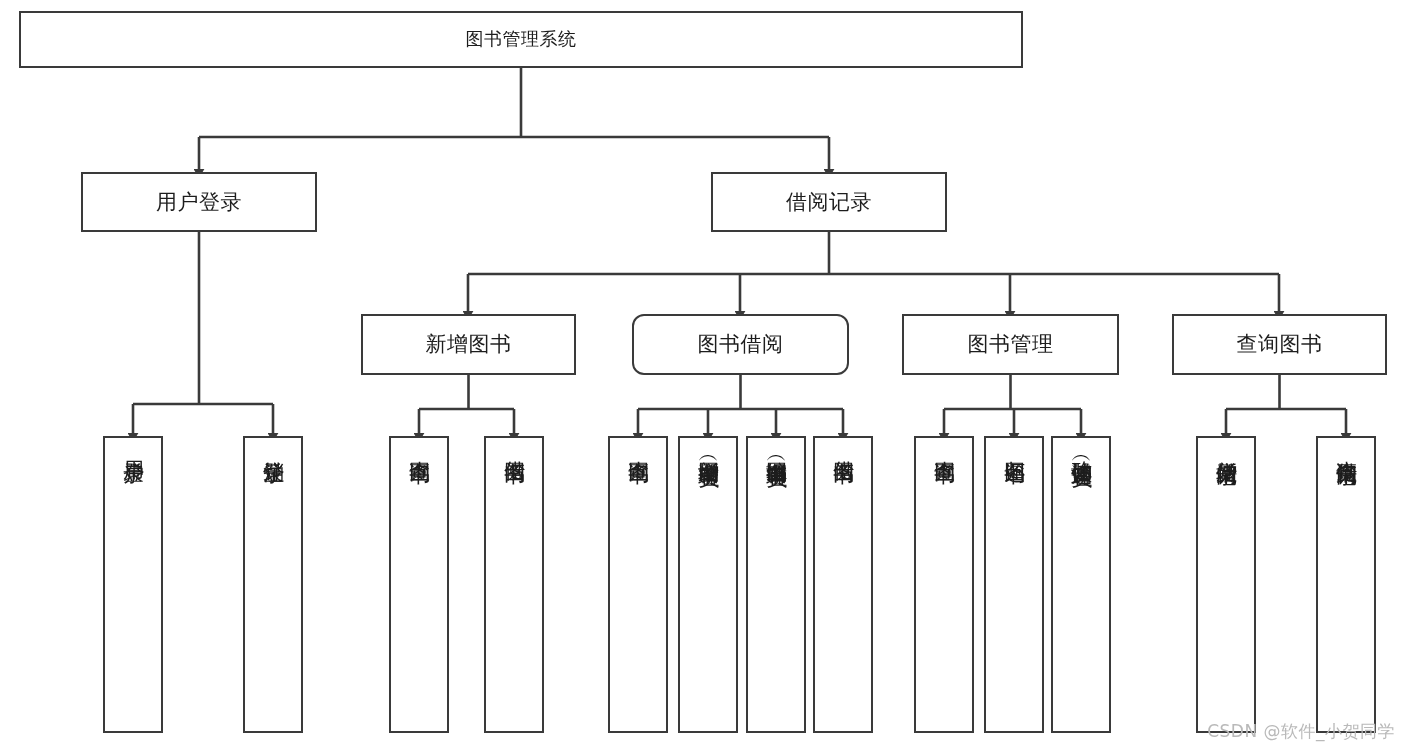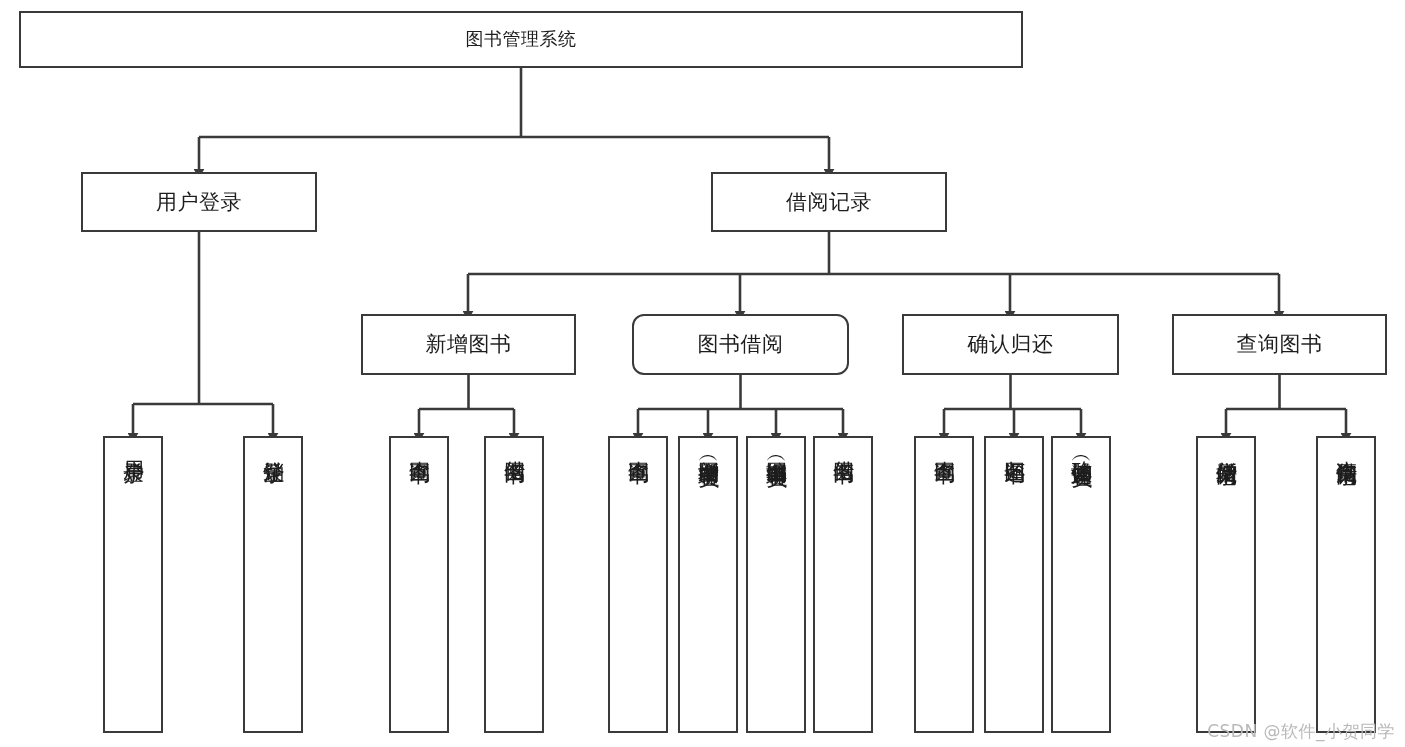--- a/index.html
+++ b/index.html
@@ -135,21 +135,21 @@
       <div class="node h" style="left: 711px; top: 172px; width: 236px; height: 60px;">
         <span class="node-label">借阅记录</span>
       </div>
       <div class="node h" style="left: 361px; top: 314px; width: 215px; height: 61px;">
         <span class="node-label">新增图书</span>
       </div>
       <div class="node h" style="left: 632px; top: 314px; width: 217px; height: 61px; border-radius: 12px;">
         <span class="node-label">图书借阅</span>
       </div>
       <div class="node h" style="left: 902px; top: 314px; width: 217px; height: 61px;">
-        <span class="node-label">确认归还</span>
+        <span class="node-label">图书管理</span>
       </div>
       <div class="node h" style="left: 1172px; top: 314px; width: 215px; height: 61px;">
         <span class="node-label">查询图书</span>
       </div>
       <div class="node v" style="left: 103px; top: 436px; width: 60px; height: 297px;">
         <span class="node-label">用户登录</span>
       </div>
       <div class="node v" style="left: 243px; top: 436px; width: 60px; height: 297px;">
         <span class="node-label">注销登录</span>
       </div>

